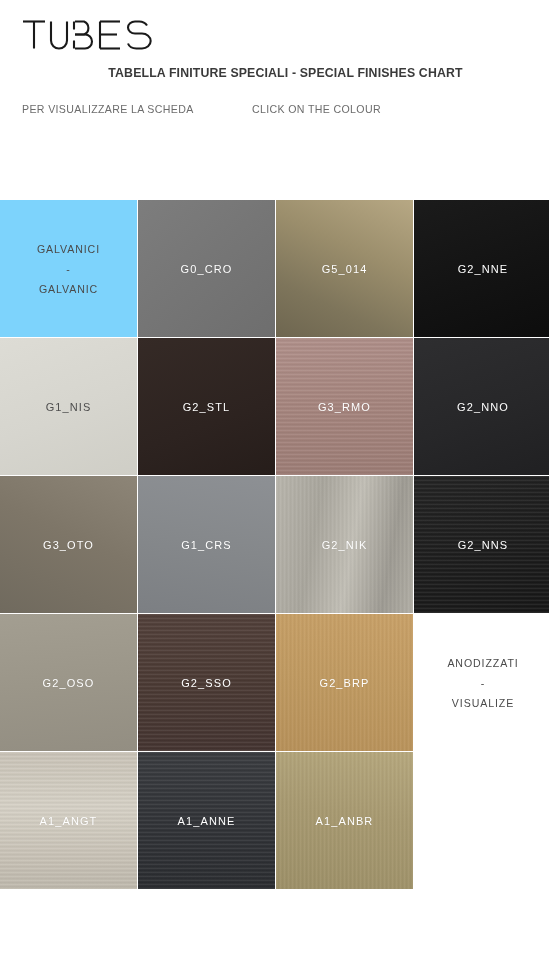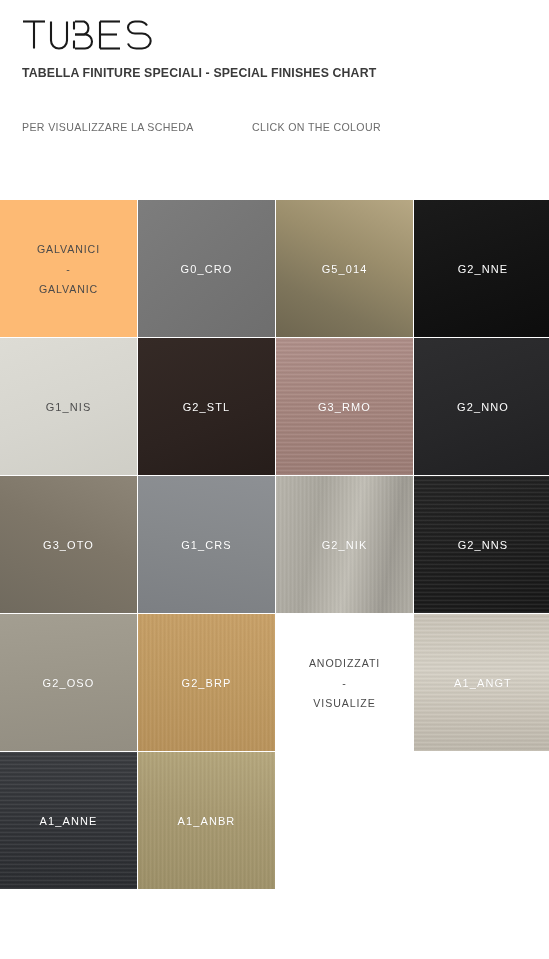--- a/index.html
+++ b/index.html
@@ -34,22 +34,23 @@
     display: block;
     margin-bottom: 14px;
   }
   .logo svg { display: block; }
 
   .doc-title {
     font-size: 12.3px;
     font-weight: bold;
     letter-spacing: 0.15px;
     color: #3a3a3a;
-    margin: 0 0 40px 0;
+    margin: 0 0 22px 0;
     white-space: nowrap;
+    text-align: center;
   }
 
   .instructions {
     display: flex;
     gap: 0px;
     margin-bottom: 10px;
   }
   .instr-col {
     font-size: 10.6px;
     line-height: 15px;
@@ -182,21 +183,21 @@
       <div class="instr-col it">
         <span class="line">PER VISUALIZZARE LA SCHEDA</span>
       </div>
       <div class="instr-col en">
         <span class="line">CLICK ON THE COLOUR</span>
       </div>
     </div>
   </div>
 
   <div class="swatch-grid" id="swatch-grid">
-      <div class="cell category dark-text" style="background: #fdba74;">
+      <div class="cell category dark-text" style="background: #7dd3fc;">
         <span class="label">GALVANICI
 -
 GALVANIC</span>
       </div>
       <div class="cell light-text">
         <div class="surface" style="background: linear-gradient(140deg, rgb(125, 125, 125) 0%, rgb(118, 118, 118) 45%, rgb(110, 110, 110) 100%);"></div>
         <span class="label">G0_CRO</span>
       </div>
       <div class="cell light-text">
         <div class="surface" style="background: linear-gradient(205deg, rgb(183, 168, 132) 0%, rgb(155, 142, 108) 38%, rgb(126, 117, 91) 72%, rgb(110, 102, 80) 100%);"></div>
@@ -237,20 +238,25 @@
         <span class="label">G2_NIK</span>
       </div>
       <div class="cell light-text">
         <div class="surface" style="background: linear-gradient(160deg, rgb(35, 35, 35) 0%, rgb(28, 28, 28) 55%, rgb(22, 22, 22) 100%);"></div>
         <div class="grain-h"></div>
         <span class="label">G2_NNS</span>
       </div>
       <div class="cell light-text">
         <div class="surface" style="background: linear-gradient(175deg, rgb(163, 158, 145) 0%, rgb(155, 150, 137) 50%, rgb(147, 142, 130) 100%);"></div>
         <span class="label">G2_OSO</span>
+      </div>
+      <div class="cell light-text">
+        <div class="surface" style="background: linear-gradient(175deg, rgb(82, 64, 58) 0%, rgb(74, 57, 51) 50%, rgb(67, 51, 48) 100%);"></div>
+        <div class="grain-h"></div>
+        <span class="label">G2_SSO</span>
       </div>
       <div class="cell light-text">
         <div class="surface" style="background: linear-gradient(190deg, rgb(201, 161, 104) 0%, rgb(192, 154, 97) 50%, rgb(183, 145, 90) 100%);"></div>
         <div class="grain-v"></div>
         <span class="label">G2_BRP</span>
       </div>
       <div class="cell category dark-text" style="background: rgb(255, 255, 255);">
         <span class="label">ANODIZZATI
 -
 VISUALIZE</span>

